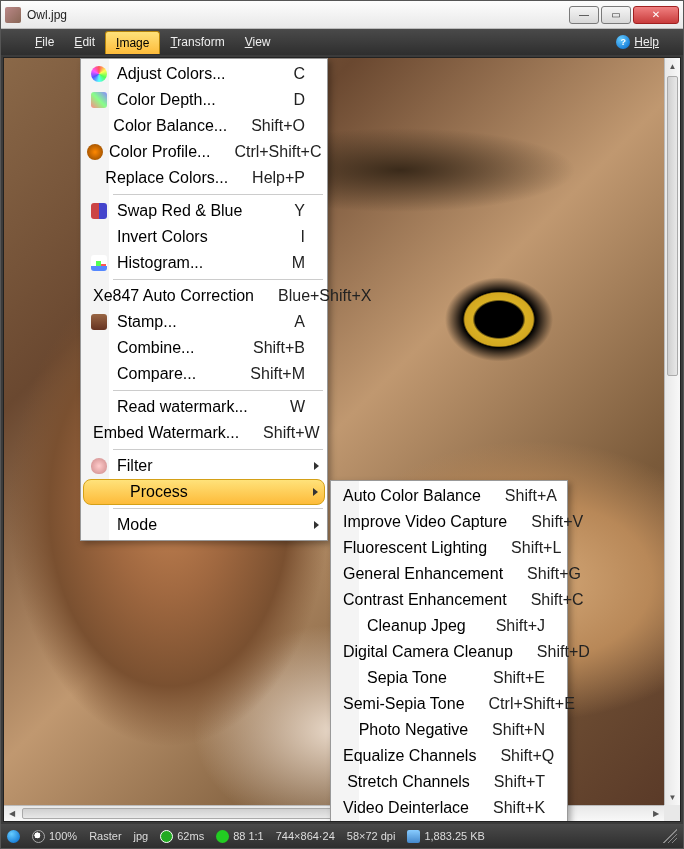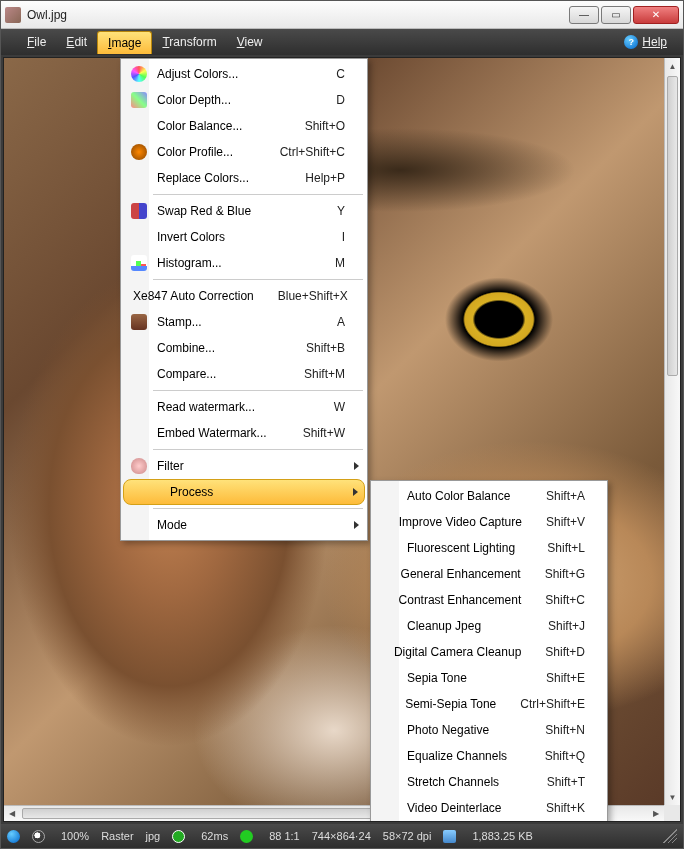--- a/index.html
+++ b/index.html
@@ -51,21 +51,21 @@
     color: #fff;
     border-color: #a02020;
     width: 46px;
   }
   
   .menubar {
     height: 26px;
     background: linear-gradient(#4a4a4a,#2e2e2e);
     display: flex;
     align-items: center;
-    padding: 0 16px;
+    padding: 0 24px;
     color: #eee;
   }
   .menubar .mitem {
     padding: 4px 10px;
     cursor: default;
   }
   .menubar .mitem.active {
     background: linear-gradient(#ffe27a,#fdbb3a);
     color: #000;
     border-radius: 3px 3px 0 0;
@@ -130,25 +130,24 @@
   .h-scroll .arrow { position:absolute; top:0;bottom:0;width:16px;
     display:flex;align-items:center;justify-content:center;font-size:8px;color:#555;}
   .h-scroll .arrow.left{left:0;} .h-scroll .arrow.right{right:0;}
   .corner { position:absolute; right:0; bottom:0; width:16px; height:16px; background:#e8e8e8;}
   
   .menu {
     position: absolute;
     background: linear-gradient(to right, #f4f4f4 0, #f4f4f4 28px, #fff 28px, #fff 100%);
     border: 1px solid #999;
     box-shadow: 3px 3px 6px rgba(0,0,0,0.3);
-    font-size: 12px;
+    font-size: 16px;
     color: #000;
     z-index: 100;
     padding: 2px;
-    margin-left: 40px;
   }
   .menu .row {
     display: flex;
     align-items: center;
     height: 26px;
     padding: 0 20px 0 4px;
     position: relative;
   }
   .menu .row.hl {
     background: linear-gradient(#ffe27a,#fdbb3a);
@@ -186,21 +185,21 @@
   .statusbar {
     height: 24px;
     background: linear-gradient(#4a4a4a,#2e2e2e);
     color: #ddd;
     display: flex;
     align-items: center;
     padding: 0 6px;
     gap: 12px;
     font-size: 11px;
   }
-  .statusbar .sb-item { display: flex; align-items: center; gap: 16px; white-space: nowrap; }
+  .statusbar .sb-item { display: flex; align-items: center; gap: 4px; white-space: nowrap; }
   .sb-ico { width:13px; height:13px; display:inline-block; }
   .sb-info { background: radial-gradient(circle at 35% 30%,#6cf,#06c); border-radius:50%; }
   .sb-zoom { background: radial-gradient(circle at 40% 40%,#fff 30%,#aaa 32%,transparent 34%); border:1px solid #aaa; border-radius:50%; }
   .sb-clock { background:#2a2; border-radius:50%; border:1px solid #fff; }
   .sb-dims { background:#2c2; border-radius:50%; }
   .sb-mem { background: linear-gradient(#8cf,#48c); border-radius:2px; }
   .sb-grip { margin-left:auto; width:14px; height:14px;
     background: linear-gradient(135deg,transparent 50%,#888 50%,#888 55%,transparent 55%,transparent 65%,#888 65%,#888 70%,transparent 70%,transparent 80%,#888 80%,#888 85%,transparent 85%);
   }
 </style>

